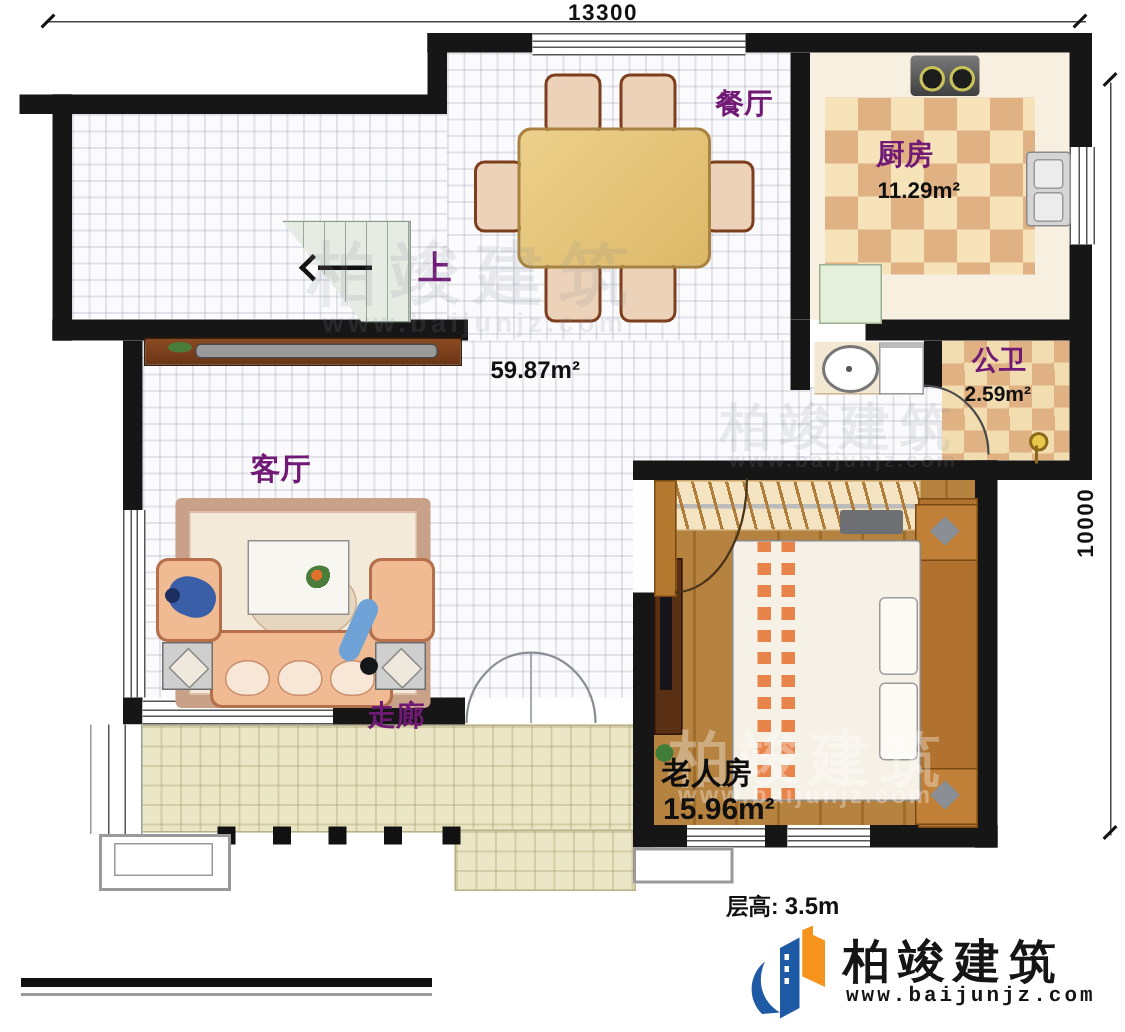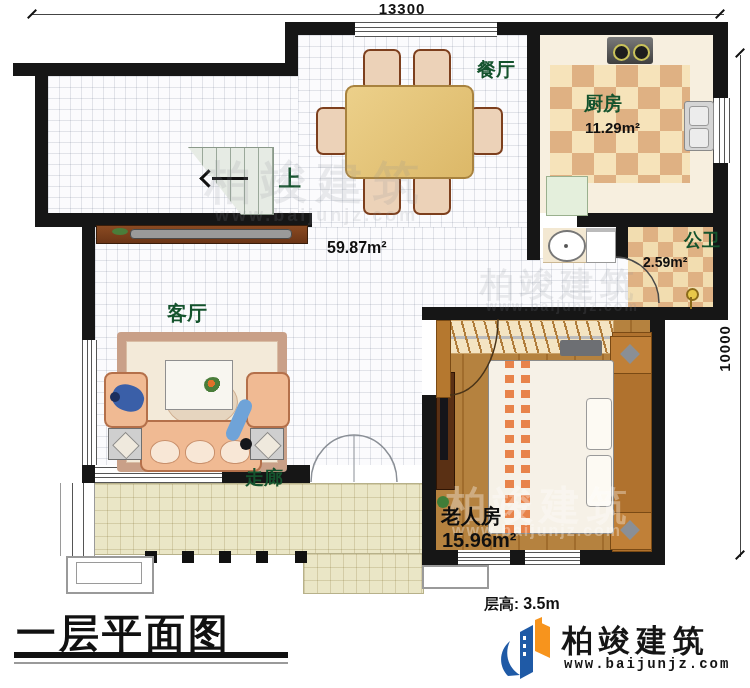--- a/index.html
+++ b/index.html
@@ -18,21 +18,21 @@
   .checker{background-image:repeating-conic-gradient(#dfb183 0% 25%,#f6e3ba 25% 50%);
     background-size:44px 44px;}
   .checker-sm{background-image:repeating-conic-gradient(#dfb183 0% 25%,#f2ddb0 25% 50%);
     background-size:30px 30px;}
   .win-h{position:absolute;background:#fff;border-top:1.5px solid #555;border-bottom:1.5px solid #555;
     background-image:linear-gradient(#555,#555),linear-gradient(#555,#555);
     background-size:100% 1px,100% 1px;background-position:0 35%,0 70%;background-repeat:no-repeat;}
   .win-v{position:absolute;background:#fff;border-left:1.5px solid #555;border-right:1.5px solid #555;
     background-image:linear-gradient(90deg,#555,#555),linear-gradient(90deg,#555,#555);
     background-size:1px 100%,1px 100%;background-position:35% 0,70% 0;background-repeat:no-repeat;}
-  .rlabel{position:absolute;font-weight:bold;color:#14532d;white-space:nowrap;line-height:1.05;}
+  .rlabel{position:absolute;font-weight:bold;color:#701a75;white-space:nowrap;line-height:1.05;}
   .alabel{position:absolute;font-weight:bold;color:#101010;white-space:nowrap;line-height:1;}
   .dim{position:absolute;font-size:15px;font-weight:600;color:#111;letter-spacing:1px;}
   .dimline{position:absolute;background:#444;}
   .tick{position:absolute;width:12px;height:2px;background:#111;transform:rotate(-45deg);}
   .chair{position:absolute;background:#ecd2b8;border:2px solid #7d3f1d;border-radius:7px;}
   .sofa{position:absolute;background:#f0ba93;border:2px solid #b4704a;border-radius:8px;}
   .cushion{position:absolute;background:#f8e7d6;border:1px solid #c98f6a;border-radius:50% 50% 45% 45%;}
   .sidetbl{position:absolute;background:#cfcfcf;border:1px solid #6f6f6f;}
   .sidetbl i{position:absolute;left:22%;top:22%;width:56%;height:56%;background:#efe9dd;border:1px solid #8a8a8a;transform:rotate(45deg);display:block;}
   .wm{position:absolute;color:#8b8f98;opacity:.16;font-weight:bold;white-space:nowrap;}
@@ -207,39 +207,38 @@
   <div class="wm" style="left:205px;top:152px;font-size:46px;letter-spacing:10px;">柏竣建筑</div>
   <div class="wm" style="left:215px;top:205px;font-size:18px;letter-spacing:3px;">www.baijunjz.com</div>
   <div class="wm" style="left:480px;top:262px;font-size:34px;letter-spacing:6px;">柏竣建筑</div>
   <div class="wm" style="left:486px;top:298px;font-size:14px;letter-spacing:2px;">www.baijunjz.com</div>
   <div class="wmw" style="left:446px;top:478px;font-size:40px;letter-spacing:7px;">柏竣建筑</div>
   <div class="wmw" style="left:452px;top:522px;font-size:16px;letter-spacing:2px;">www.baijunjz.com</div>
 
   <div class="rlabel" style="left:477px;top:60px;font-size:19px;">餐厅</div>
   <div class="rlabel" style="left:584px;top:94px;font-size:19px;">厨房</div>
   <div class="alabel" style="left:585px;top:120px;font-size:15px;">11.29m²</div>
-  <div class="rlabel" style="left:648px;top:231px;font-size:18px;margin-left:36px;">公卫</div>
+  <div class="rlabel" style="left:648px;top:231px;font-size:18px;">公卫</div>
   <div class="alabel" style="left:643px;top:255px;font-size:14px;">2.59m²</div>
   <div class="alabel" style="left:327px;top:240px;font-size:16px;">59.87m²</div>
   <div class="rlabel" style="left:167px;top:303px;font-size:20px;">客厅</div>
   <div class="rlabel" style="left:245px;top:468px;font-size:19px;">走廊</div>
   <div class="rlabel" style="left:441px;top:506px;font-size:20px;color:#0d0d0d;">老人房</div>
   <div class="alabel" style="left:442px;top:530px;font-size:20px;">15.96m²</div>
 
   <div class="dimline" style="left:32px;top:14px;width:692px;height:1px;"></div>
   <div class="tick" style="left:26px;top:13px;"></div>
   <div class="tick" style="left:714px;top:13px;"></div>
   <div class="dim" style="left:372px;top:0px;width:60px;text-align:center;">13300</div>
 
   <div class="dimline" style="left:740px;top:55px;width:1px;height:502px;"></div>
   <div class="tick" style="left:734px;top:52px;"></div>
   <div class="tick" style="left:734px;top:554px;"></div>
   <div class="dim" style="left:694px;top:340px;width:60px;text-align:center;transform:rotate(-90deg);">10000</div>
 
-  <div class="abs" style="left:16px;top:606px;font-size:40px;font-weight:bold;letter-spacing:3px;">一层平面图</div>
   <div class="abs" style="left:14px;top:652px;width:274px;height:6px;background:#111;"></div>
   <div class="abs" style="left:14px;top:662px;width:274px;height:2px;background:#9a9a9a;"></div>
 
   <div class="abs" style="left:296px;top:606px;font-size:14.5px;font-weight:600;line-height:21px;">
   </div>
 
   <div class="abs" style="left:484px;top:595px;font-size:15px;font-weight:600;">
     <span>层高:</span>
     <span style="font-size:16px;">3.5m</span>
   </div>

